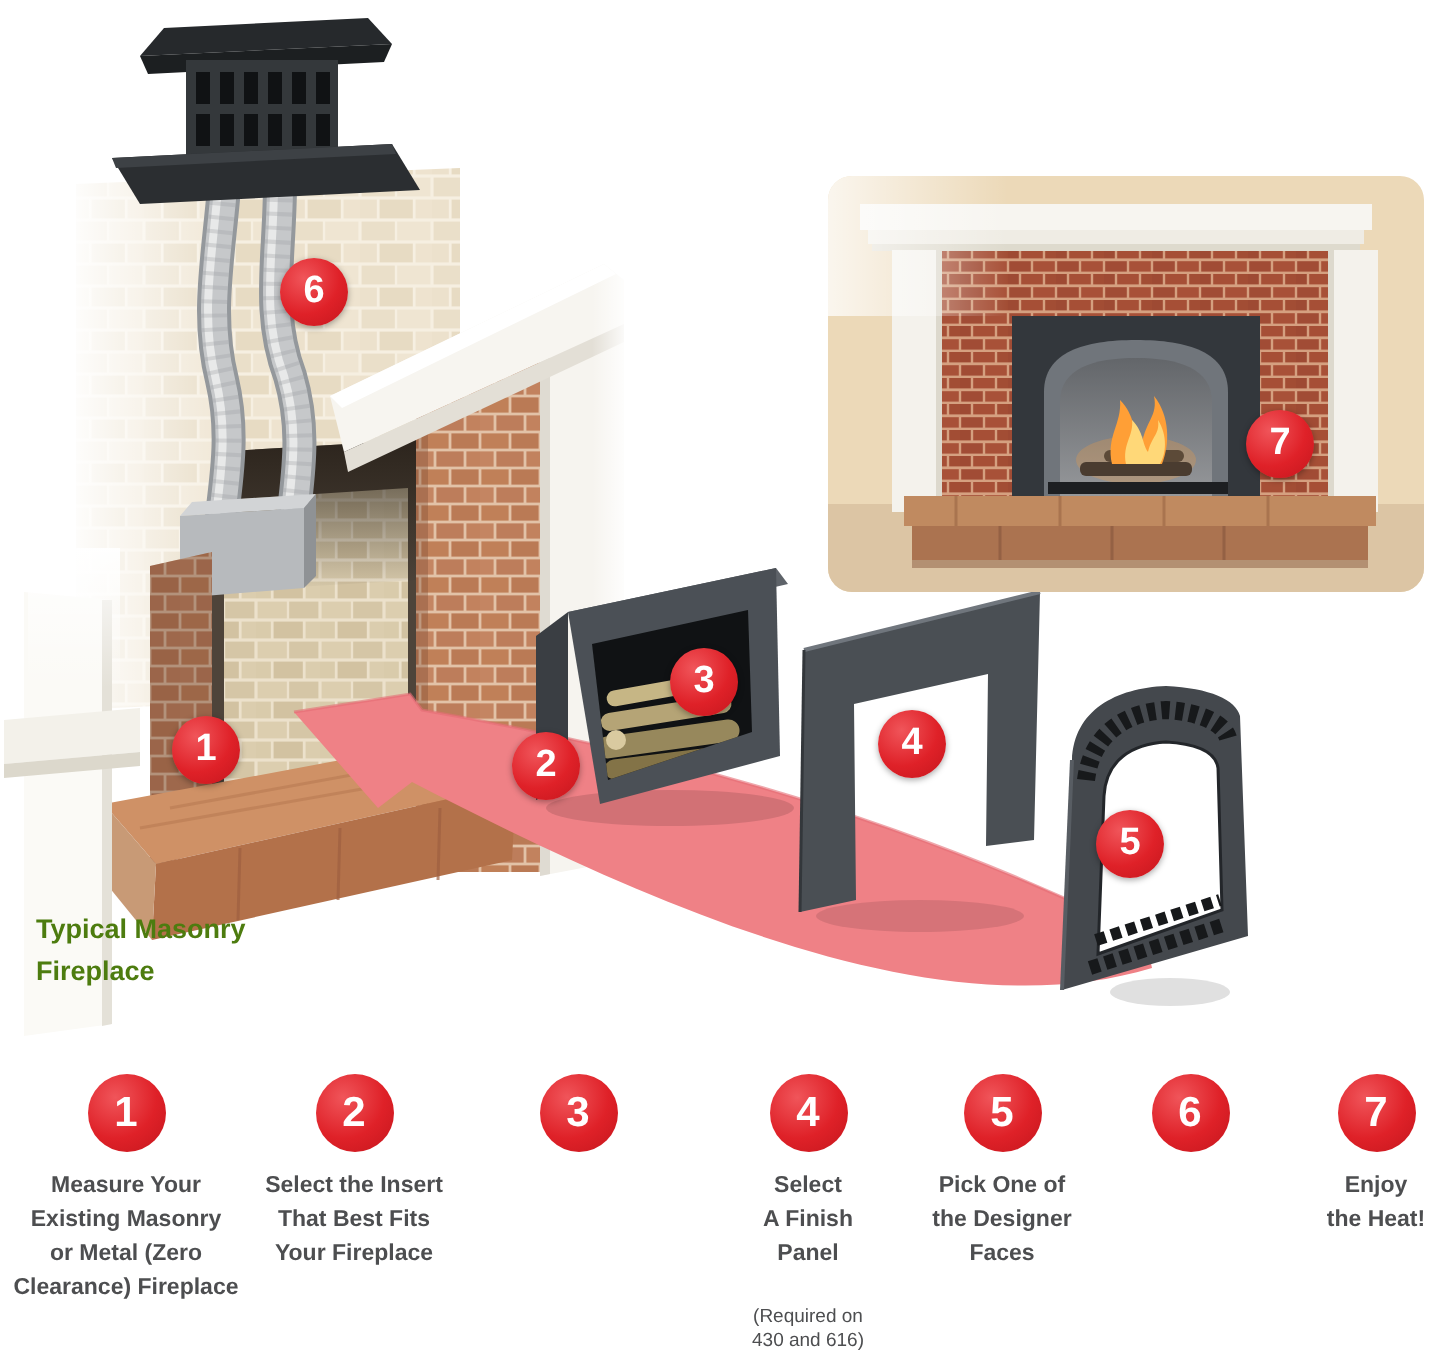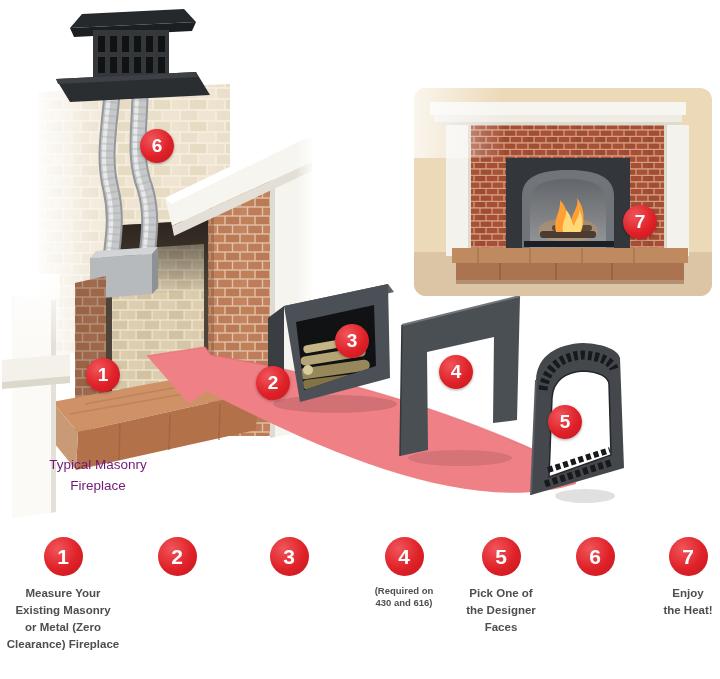--- a/index.html
+++ b/index.html
@@ -1,34 +1,34 @@
 <!DOCTYPE html>
 <html><head>
 <meta charset="utf-8">
 <style>
   html,body{margin:0;padding:0;background:#fff;}
   #canvas{position:relative;width:720px;height:679px;background:#fff;overflow:hidden;
           font-family:"Liberation Sans",sans-serif;}
   #scene{position:absolute;left:0;top:0;}
-  .caption{position:absolute;left:18px;top:454px;width:160px;text-align:center;
-           font-size:13.5px;font-weight:normal;color:#701a75;line-height:21px;white-space:pre-line;}
+  .caption{position:absolute;left:18px;top:454px;width:160px;text-align:left;
+           font-size:13.5px;font-weight:bold;color:#4d7c0f;line-height:21px;white-space:pre-line;}
   .marker{position:absolute;width:34px;height:34px;border-radius:50%;
           background:radial-gradient(circle at 35% 30%, #f0555a 0%, #df2128 55%, #c4161d 100%);
           color:#fff;font-size:19px;font-weight:bold;display:flex;align-items:center;justify-content:center;
           box-shadow:0 1px 3px rgba(0,0,0,.35);}
   .m1{left:86px;top:358px}.m2{left:256px;top:366px}.m3{left:335px;top:324px}
   .m4{left:439px;top:355px}.m5{left:548px;top:405px}.m6{left:140px;top:129px}
   .m7{left:623px;top:205px}
   .step{position:absolute;top:537px;width:132px;text-align:center;}
   .s1{left:-3px}.s2{left:111px}.s3{left:223px}.s4{left:338px}.s5{left:435px}.s6{left:529px}.s7{left:622px}
   .badge{width:39px;height:39px;border-radius:50%;margin:0 auto 9px auto;
          background:radial-gradient(circle at 35% 30%, #f0555a 0%, #df2128 55%, #c4161d 100%);
          color:#fff;font-size:21px;font-weight:bold;display:flex;align-items:center;justify-content:center;}
   .desc{font-size:11.5px;font-weight:bold;color:#4d4e50;line-height:17px;white-space:pre-line;}
-  .note{font-size:9.5px;font-weight:bold;color:#4d4e50;line-height:12px;white-space:pre-line;margin-top:3px;}
+  .note{font-size:9.5px;font-weight:normal;color:#4d4e50;line-height:12px;white-space:pre-line;margin-top:17px;}
 </style>
 </head>
 <body>
 
 <div id="canvas">
 
 <svg id="scene" width="720" height="535" viewBox="0 0 720 535">
   <defs>
     <pattern id="pbCream" width="36" height="22" patternUnits="userSpaceOnUse">
       <rect width="36" height="22" fill="#f6efe1"></rect>
@@ -251,26 +251,32 @@
 <div>
   <div class="step s1">
     <div class="badge">1</div>
     <div class="desc">Measure Your
 Existing Masonry
 or Metal (Zero
 Clearance) Fireplace</div>
   </div>
   <div class="step s2">
     <div class="badge">2</div>
+    <div class="desc">Select the Insert
+That Best Fits
+Your Fireplace</div>
   </div>
   <div class="step s3">
     <div class="badge">3</div>
   </div>
   <div class="step s4">
     <div class="badge">4</div>
+    <div class="desc">Select
+A Finish
+Panel</div>
     <div class="note">(Required on
 430 and 616)</div>
   </div>
   <div class="step s5">
     <div class="badge">5</div>
     <div class="desc">Pick One of
 the Designer
 Faces</div>
   </div>
   <div class="step s6">

